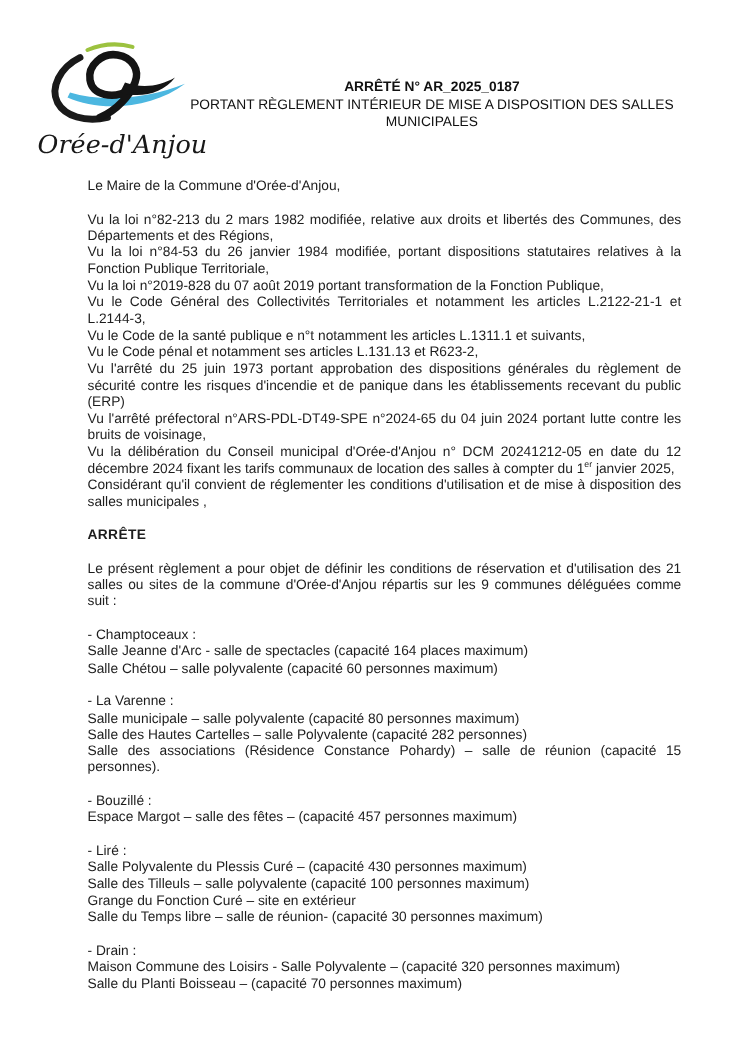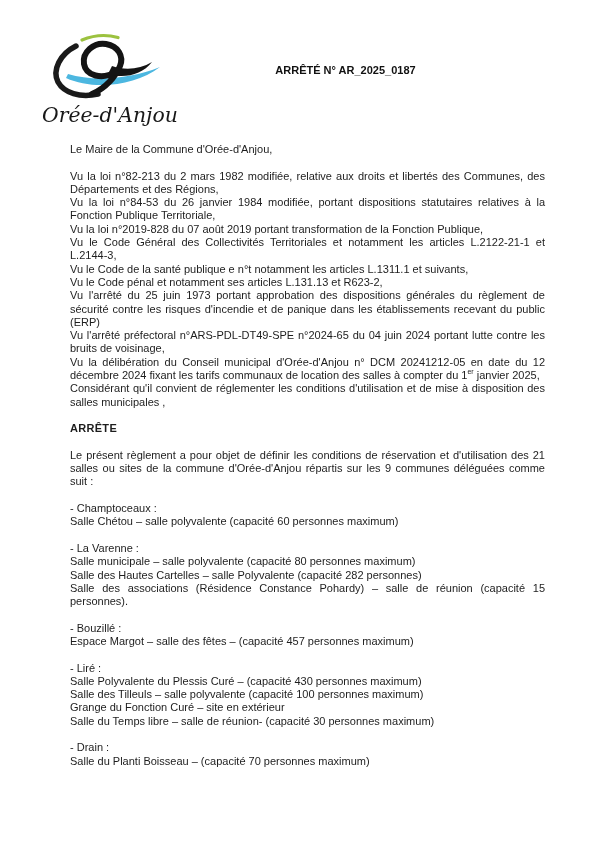--- a/index.html
+++ b/index.html
@@ -3,21 +3,21 @@
 <meta charset="utf-8">
 <style>
   html,body{margin:0;padding:0;}
   body{
     width:601px;height:850px;background:#ffffff;position:relative;overflow:hidden;
     font-family:"Liberation Sans",sans-serif;color:#1d1d1d;
   }
   .page{position:absolute;inset:0;background:#fff;}
 
   
-  .logo{position:absolute;left:42px;top:32px;width:130px;}
+  .logo{position:absolute;left:30px;top:32px;width:130px;}
   .logo svg{display:block;}
   .wordmark{
     font-family:"DejaVu Serif",serif;font-style:italic;
     font-size:20px;color:#181818;margin-top:1px;white-space:nowrap;
     letter-spacing:0px;transform:scaleX(1.02);transform-origin:left;
   }
 
   
   .title{
     position:absolute;left:144px;right:54px;top:63px;
@@ -53,20 +53,21 @@
 
       <path d="M74,40 C60,48 44,44 42,32 C40,20 52,10 64,12 C76,14 82,24 78,34 C74,44 64,56 50,62" fill="none" stroke="#141414" stroke-width="6" stroke-linecap="round"></path>
 
       <path d="M70,34 C84,39 98,37 110,30 C100,43 82,47 66,42 Z" fill="#141414"></path>
     </svg>
     <div class="wordmark">Orée-d'Anjou</div>
   </div>
 
   <div class="title">
     <div class="t1">ARRÊTÉ N° AR_2025_0187</div>
+    <div class="t2">PORTANT RÈGLEMENT INTÉRIEUR DE MISE A DISPOSITION DES SALLES MUNICIPALES</div>
   </div>
 
   <div class="doc">
 
     <p>Le Maire de la Commune d'Orée-d'Anjou,</p>
     <div class="gap"></div>
 
     <p>Vu la loi n°82-213 du 2 mars 1982 modifiée, relative aux droits et libertés des Communes, des Départements et des Régions,</p>
     <p>Vu la loi n°84-53 du 26 janvier 1984 modifiée, portant dispositions statutaires relatives à la Fonction Publique Territoriale,</p>
     <p>Vu la loi n°2019-828 du 07 août 2019 portant transformation de la Fonction Publique,</p>
@@ -79,20 +80,21 @@
     <p>Considérant qu'il convient de réglementer les conditions d'utilisation et de mise à disposition des salles municipales ,</p>
 
     <div class="gap"></div>
     <p class="arrete-heading">ARRÊTE</p>
     <div class="gap"></div>
 
     <p>Le présent règlement a pour objet de définir les conditions de réservation et d'utilisation des 21 salles ou sites de la commune d'Orée-d'Anjou répartis sur les 9 communes déléguées comme suit :</p>
     <div class="gap"></div>
 
     <p class="section-header">- Champtoceaux :</p>
+    <p class="item">Salle Jeanne d'Arc - salle de spectacles (capacité 164 places maximum)</p>
     <p class="item">Salle Chétou – salle polyvalente (capacité 60 personnes maximum)</p>
     <div class="gap"></div>
 
     <p class="section-header">- La Varenne :</p>
     <p class="item">Salle municipale – salle polyvalente (capacité 80 personnes maximum)</p>
     <p class="item">Salle des Hautes Cartelles – salle Polyvalente (capacité 282 personnes)</p>
     <p class="item">Salle des associations (Résidence Constance Pohardy) – salle de réunion (capacité 15 personnes).</p>
     <div class="gap"></div>
 
     <p class="section-header">- Bouzillé :</p>
@@ -100,16 +102,17 @@
     <div class="gap"></div>
 
     <p class="section-header">- Liré :</p>
     <p class="item">Salle Polyvalente du Plessis Curé – (capacité 430 personnes maximum)</p>
     <p class="item">Salle des Tilleuls – salle polyvalente (capacité 100 personnes maximum)</p>
     <p class="item">Grange du Fonction Curé – site en extérieur</p>
     <p class="item">Salle du Temps libre – salle de réunion- (capacité 30 personnes maximum)</p>
     <div class="gap"></div>
 
     <p class="section-header">- Drain :</p>
+    <p class="item">Maison Commune des Loisirs - Salle Polyvalente – (capacité 320 personnes maximum)</p>
     <p class="item">Salle du Planti Boisseau – (capacité 70 personnes maximum)</p>
 
   </div>
 </div>
 
 </body></html>

